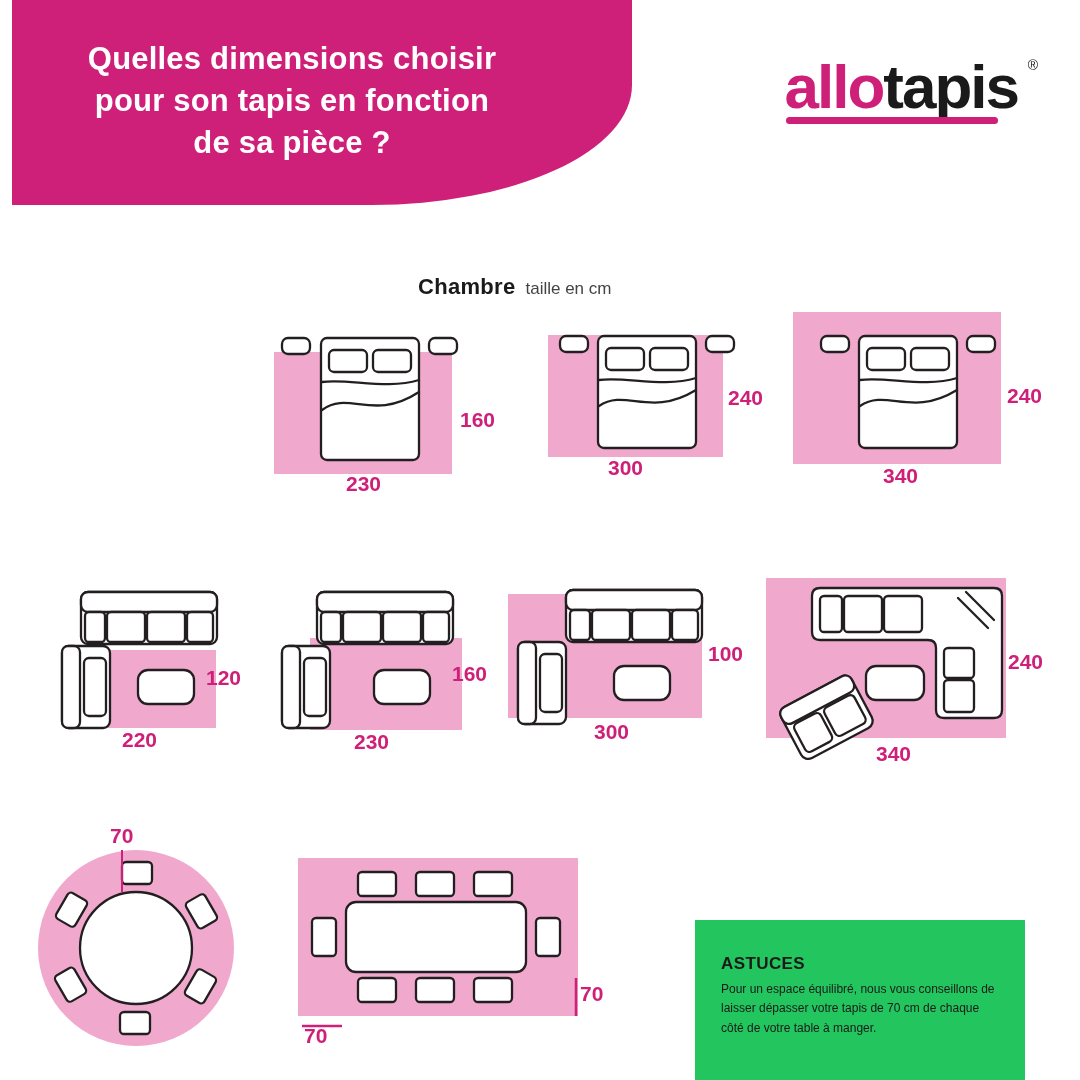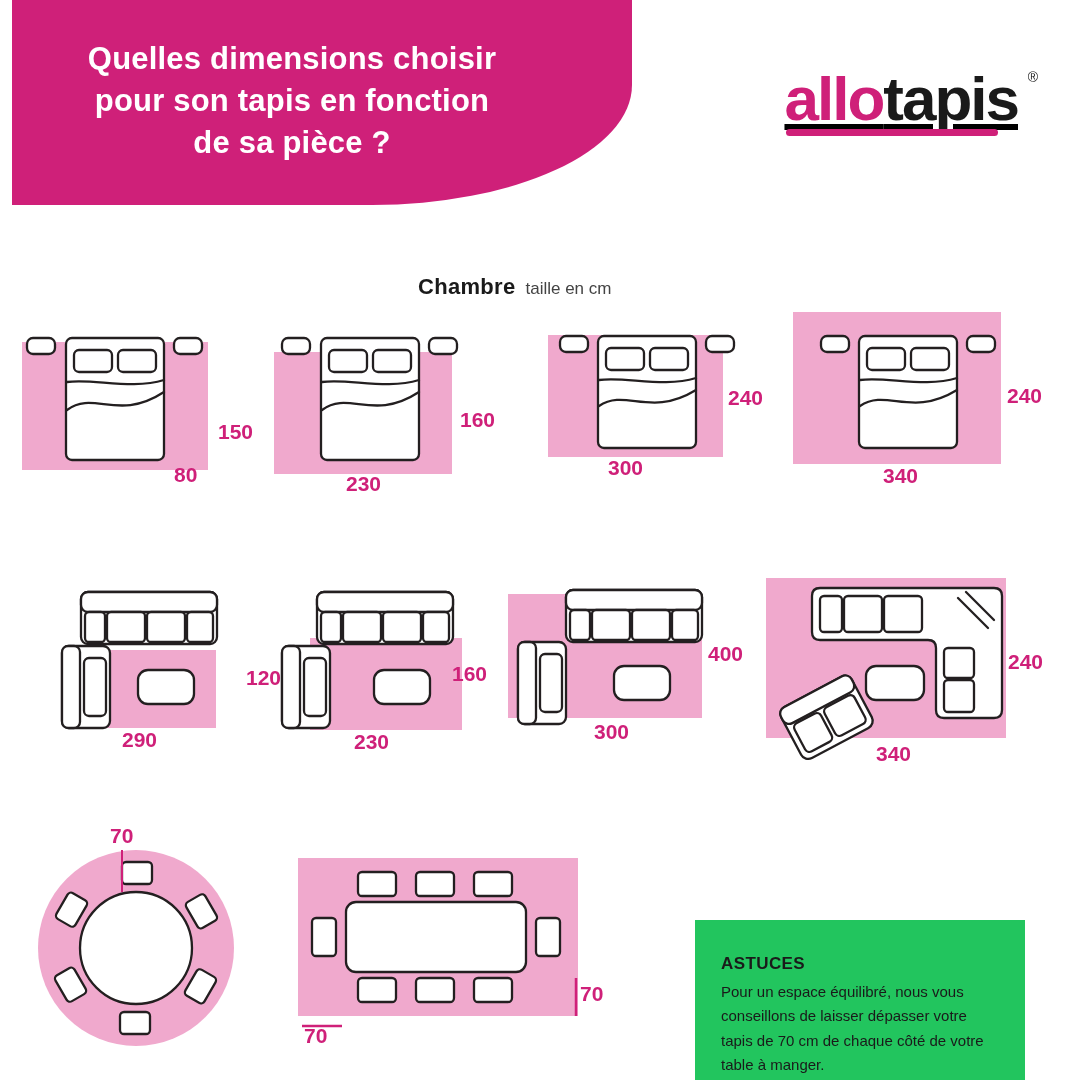--- a/index.html
+++ b/index.html
@@ -38,24 +38,23 @@
     color: #fff;
     font-weight: bold;
     font-size: 31px;
     line-height: 1.35;
     letter-spacing: .2px;
     white-space: pre-line;
   }
 
   
   .logo {
-    position: absolute; right: 62px; top: 68px;
+    position: absolute; right: 62px; top: 56px;
     font-size: 62px; font-weight: bold; letter-spacing: -2px;
     line-height: 1;
-    text-decoration: underline;
   }
   .logo .allo { color: #cf2079; }
   .logo .tapis { color: #1a1a1a; }
   .logo .reg {
     position: absolute; right: -18px; top: 2px;
     font-size: 14px; font-weight: normal; color: #1a1a1a;
   }
   .logo-underline {
     position: absolute; left: 2px; bottom: -6px;
     width: 212px; height: 7px; background: #cf2079;
@@ -88,21 +87,21 @@
     position: absolute; left: 695px; top: 920px;
     width: 330px; height: 165px;
     background: #22c55e;
   }
   .tips-title {
     position: absolute; left: 26px; top: 34px;
     font-size: 17px; font-weight: bold; color: #1a1a1a; letter-spacing: .4px;
   }
   .tips-body {
     position: absolute; left: 26px; top: 60px; width: 280px;
-    font-size: 15px; color: #1a1a1a; line-height: 1.62;
+    font-size: 12px; color: #1a1a1a; line-height: 1.62;
   }
 </style>
 </head>
 <body>
 
 <div id="page">
 
   <div class="banner">
     <div class="banner-title">Quelles dimensions choisir
 pour son tapis en fonction
@@ -111,34 +110,20 @@
 
   <div class="logo">
     <span class="allo">allo</span><span class="tapis">tapis</span><span class="reg">®</span>
     <div class="logo-underline"></div>
   </div>
 
   <div class="sec-head" style="left:418px; top:274px;">
     <span class="name">Chambre</span><span class="unit">taille en cm</span>
   </div>
 
-  <div class="fig" style="left:22px; top:330px; width:210px; height:160px;">
-    <div class="rug" style="left:0px; top:12px; width:186px; height:128px;"></div>
-    <svg width="210" height="160" viewBox="0 0 210 160">
-      <rect class="ln-f" x="5" y="8" width="28" height="16" rx="6"></rect>
-      <rect class="ln-f" x="152" y="8" width="28" height="16" rx="6"></rect>
-      <rect class="ln-f" x="44" y="8" width="98" height="122" rx="6"></rect>
-      <rect class="ln-f" x="52" y="20" width="38" height="22" rx="5"></rect>
-      <rect class="ln-f" x="96" y="20" width="38" height="22" rx="5"></rect>
-      <path class="ln" d="M45 52 C70 48, 110 60, 142 50"></path>
-      <path class="ln" d="M45 80 C72 60, 96 92, 142 62"></path>
-    </svg>
-    <div class="dim" style="left:196px; top:90px;">150</div>
-    <div class="dim" style="left:152px; top:133px;">80</div>
-  </div>
 
   <div class="fig" style="left:274px; top:330px; width:220px; height:165px;">
     <div class="rug" style="left:0px; top:22px; width:178px; height:122px;"></div>
     <svg width="220" height="165" viewBox="0 0 220 165">
       <rect class="ln-f" x="8" y="8" width="28" height="16" rx="6"></rect>
       <rect class="ln-f" x="155" y="8" width="28" height="16" rx="6"></rect>
       <rect class="ln-f" x="47" y="8" width="98" height="122" rx="6"></rect>
       <rect class="ln-f" x="55" y="20" width="38" height="22" rx="5"></rect>
       <rect class="ln-f" x="99" y="20" width="38" height="22" rx="5"></rect>
       <path class="ln" d="M48 52 C73 48, 113 60, 145 50"></path>
@@ -189,22 +174,22 @@
       <rect class="ln-f" x="79" y="24" width="38" height="30" rx="4"></rect>
       <rect class="ln-f" x="119" y="24" width="38" height="30" rx="4"></rect>
       <rect class="ln-f" x="159" y="24" width="26" height="30" rx="4"></rect>
 
       <rect class="ln-f" x="34" y="58" width="48" height="82" rx="7"></rect>
       <rect class="ln-f" x="34" y="58" width="18" height="82" rx="6"></rect>
       <rect class="ln-f" x="56" y="70" width="22" height="58" rx="5"></rect>
 
       <rect class="ln-f" x="110" y="82" width="56" height="34" rx="10"></rect>
     </svg>
-    <div class="dim" style="left:178px; top:78px;margin-left:40px;">120</div>
-    <div class="dim" style="left:94px; top:140px;">290</div>
+    <div class="dim" style="left:178px; top:78px;">120</div>
+    <div class="dim" style="left:94px; top:140px;">220</div>
   </div>
 
   <div class="fig" style="left:262px; top:588px; width:215px; height:170px;">
     <div class="rug" style="left:48px; top:50px; width:152px; height:92px;"></div>
     <svg width="215" height="170" viewBox="0 0 215 170">
       <rect class="ln-f" x="55" y="4" width="136" height="52" rx="7"></rect>
       <rect class="ln-f" x="55" y="4" width="136" height="20" rx="7"></rect>
       <rect class="ln-f" x="59" y="24" width="20" height="30" rx="4"></rect>
       <rect class="ln-f" x="81" y="24" width="38" height="30" rx="4"></rect>
       <rect class="ln-f" x="121" y="24" width="38" height="30" rx="4"></rect>
@@ -225,21 +210,21 @@
       <rect class="ln-f" x="58" y="10" width="136" height="20" rx="7"></rect>
       <rect class="ln-f" x="62" y="30" width="20" height="30" rx="4"></rect>
       <rect class="ln-f" x="84" y="30" width="38" height="30" rx="4"></rect>
       <rect class="ln-f" x="124" y="30" width="38" height="30" rx="4"></rect>
       <rect class="ln-f" x="164" y="30" width="26" height="30" rx="4"></rect>
       <rect class="ln-f" x="10" y="62" width="48" height="82" rx="7"></rect>
       <rect class="ln-f" x="10" y="62" width="18" height="82" rx="6"></rect>
       <rect class="ln-f" x="32" y="74" width="22" height="58" rx="5"></rect>
       <rect class="ln-f" x="106" y="86" width="56" height="34" rx="10"></rect>
     </svg>
-    <div class="dim" style="left:200px; top:62px;">400</div>
+    <div class="dim" style="left:200px; top:62px;">100</div>
     <div class="dim" style="left:86px; top:140px;">300</div>
   </div>
 
   <div class="fig" style="left:762px; top:570px; width:255px; height:200px;">
     <div class="rug" style="left:4px; top:8px; width:240px; height:160px;"></div>
     <svg width="255" height="200" viewBox="0 0 255 200">
 
       <path class="ln-f" d="M58 18 L232 18 Q240 18 240 26 L240 140 Q240 148 232 148 L182 148 Q174 148 174 140 L174 78 Q174 70 166 70 L58 70 Q50 70 50 62 L50 26 Q50 18 58 18 Z"></path>
       <rect class="ln-f" x="58" y="26" width="22" height="36" rx="4"></rect>
       <rect class="ln-f" x="82" y="26" width="38" height="36" rx="4"></rect>

